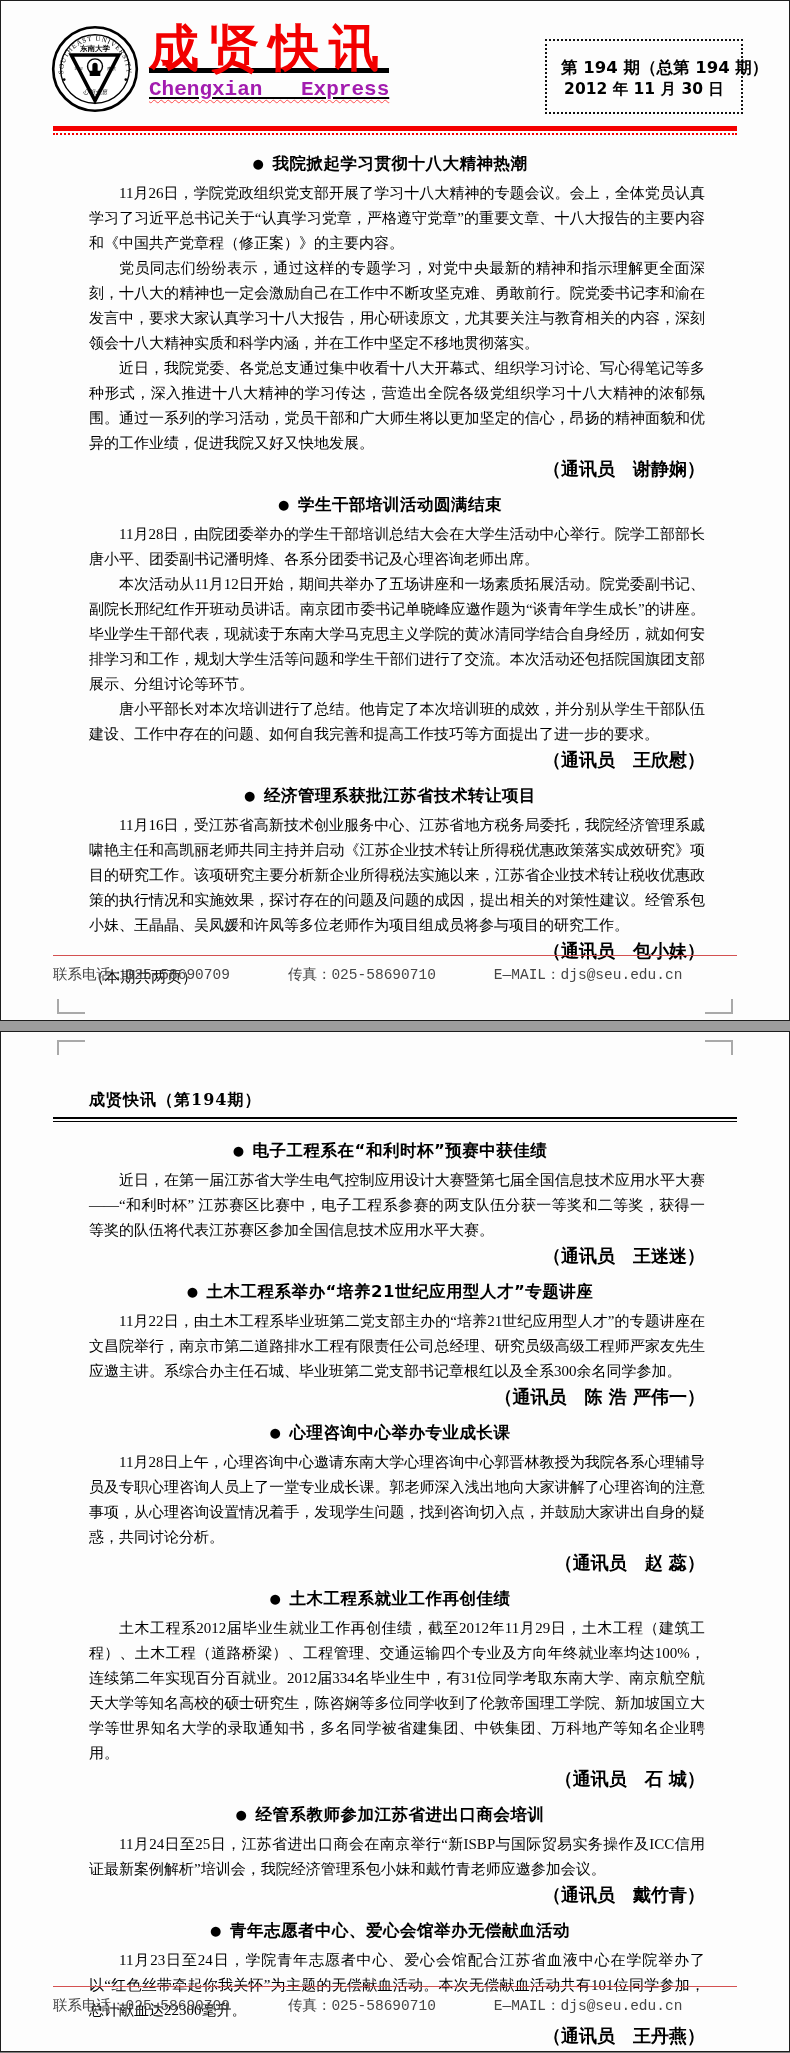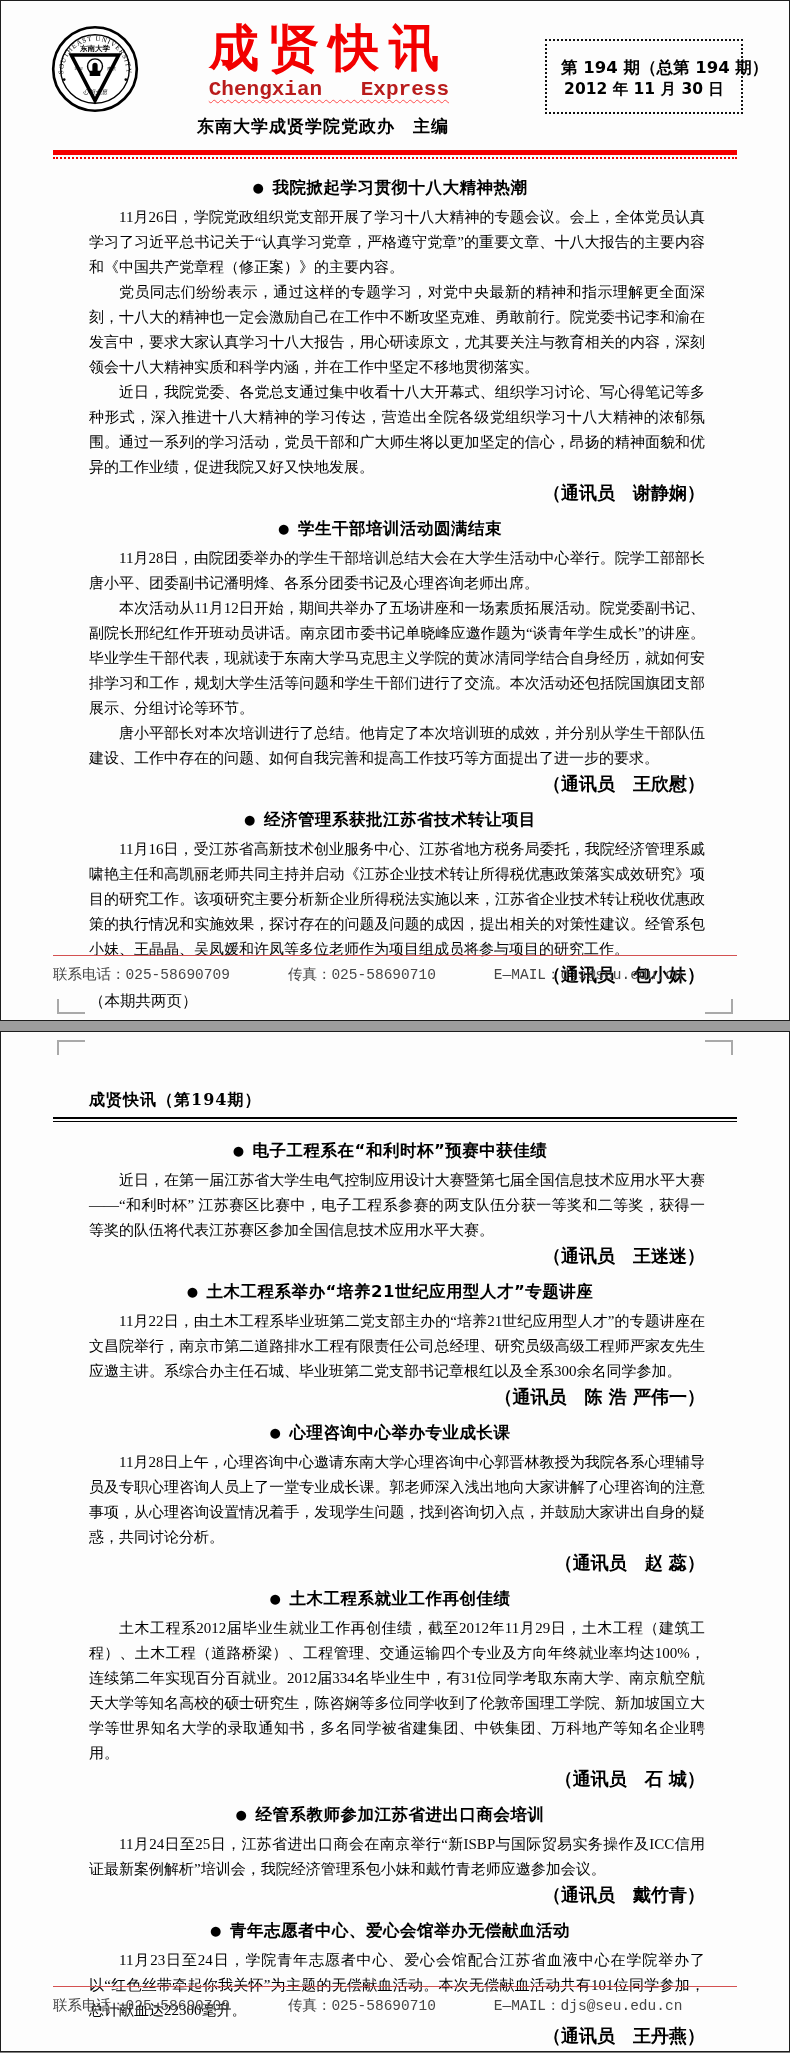--- a/index.html
+++ b/index.html
@@ -7,23 +7,23 @@
   body{width:790px;font-family:"DejaVu Sans","Liberation Sans",sans-serif;color:#000;}
   .page{position:relative;width:790px;background:#fdfdfd;border:1px solid #1d1d1d;box-sizing:border-box;overflow:hidden;}
   .page-1{height:1021px;}
   .page-2{height:1021px;}
   .page-gap{height:10px;background:#9d9d9d;}
 
   
   .masthead{display:flex;align-items:flex-start;padding:18px 46px 4px 50px;}
   .logo-wrap{flex:0 0 auto;margin-top:6px;}
   .logo-wrap svg{width:88px;height:88px;display:block;}
-  .mast-center{flex:0 0 auto;text-align:right;margin-left:10px;width:300px;}
+  .mast-center{flex:0 0 auto;text-align:left;margin-left:10px;width:300px;text-decoration:underline;}
   .mast-title{color:#f20000;font-size:50px;line-height:58px;font-weight:bold;letter-spacing:10px;font-family:"DejaVu Serif","Liberation Serif",serif;white-space:nowrap;}
-  .mast-sub{color:#b91c1c;font-size:21px;line-height:26px;font-weight:bold;font-family:"Liberation Mono","DejaVu Sans Mono",monospace;word-spacing:26px;text-decoration:underline wavy #ff4d4d 1px;text-underline-offset:4px;}
+  .mast-sub{color:#a21caf;font-size:21px;line-height:26px;font-weight:bold;font-family:"Liberation Mono","DejaVu Sans Mono",monospace;word-spacing:26px;text-decoration:underline wavy #ff4d4d 1px;text-underline-offset:4px;}
   .mast-publisher{font-size:17px;font-weight:bold;margin-top:12px;letter-spacing:1px;white-space:nowrap;}
   .issue-box{margin-left:auto;border:2px dotted #111;text-align:center;padding:16px 14px 12px 14px;width:198px;box-sizing:border-box;margin-top:20px;}
   .issue-no{font-size:16.5px;font-weight:bold;white-space:nowrap;}
   .issue-date{font-size:15.5px;font-weight:bold;white-space:nowrap;}
 
   .red-rule{margin:8px 52px 0 52px;}
   .red-rule-thick{height:5px;background:#f50000;}
   .red-rule-thin{height:0;border-top:2px dotted #f50000;margin-top:2px;}
 
   
@@ -76,21 +76,20 @@
         <text x="31" y="51" font-size="5" text-anchor="middle" font-family="Liberation Serif, serif">1902</text>
         <text x="69" y="51" font-size="5" text-anchor="middle" font-family="DejaVu Sans, sans-serif">南京</text>
         <circle cx="15" cy="62" r="1.5" fill="#000"></circle>
           <circle cx="85" cy="62" r="1.5" fill="#000"></circle>
         <text x="50" y="78" font-size="7" text-anchor="middle" font-family="DejaVu Serif, serif" font-style="italic">心相全息</text>
       </svg>
     </div>
     <div class="mast-center">
       <div class="mast-title">成贤快讯</div>
       <div class="mast-sub">Chengxian   Express</div>
-      <div class="mast-publisher">东南大学成贤学院党政办　主编</div>
     </div>
     <div class="issue-box">
       <div class="issue-no">第 194 期（总第 194 期）</div>
       <div class="issue-date">2012 年 11 月 30 日</div>
     </div>
   </div>
 
   <div class="red-rule">
     <div class="red-rule-thick"></div>
     <div class="red-rule-thin"></div>

